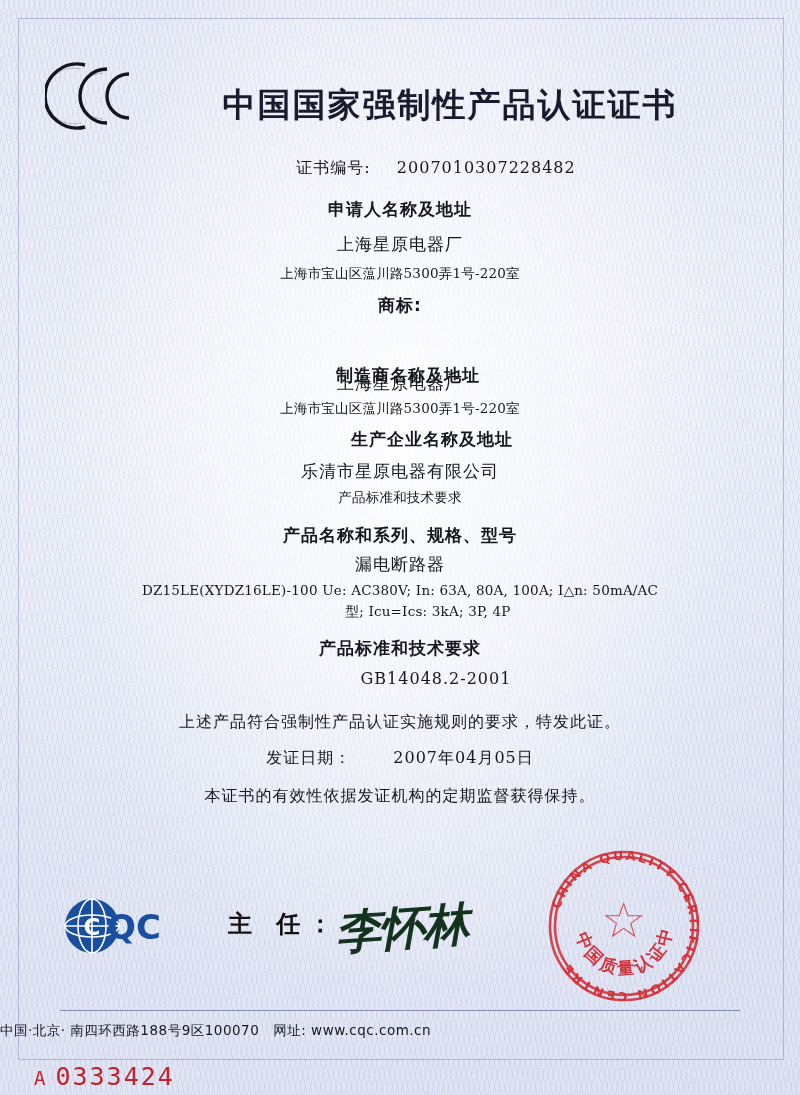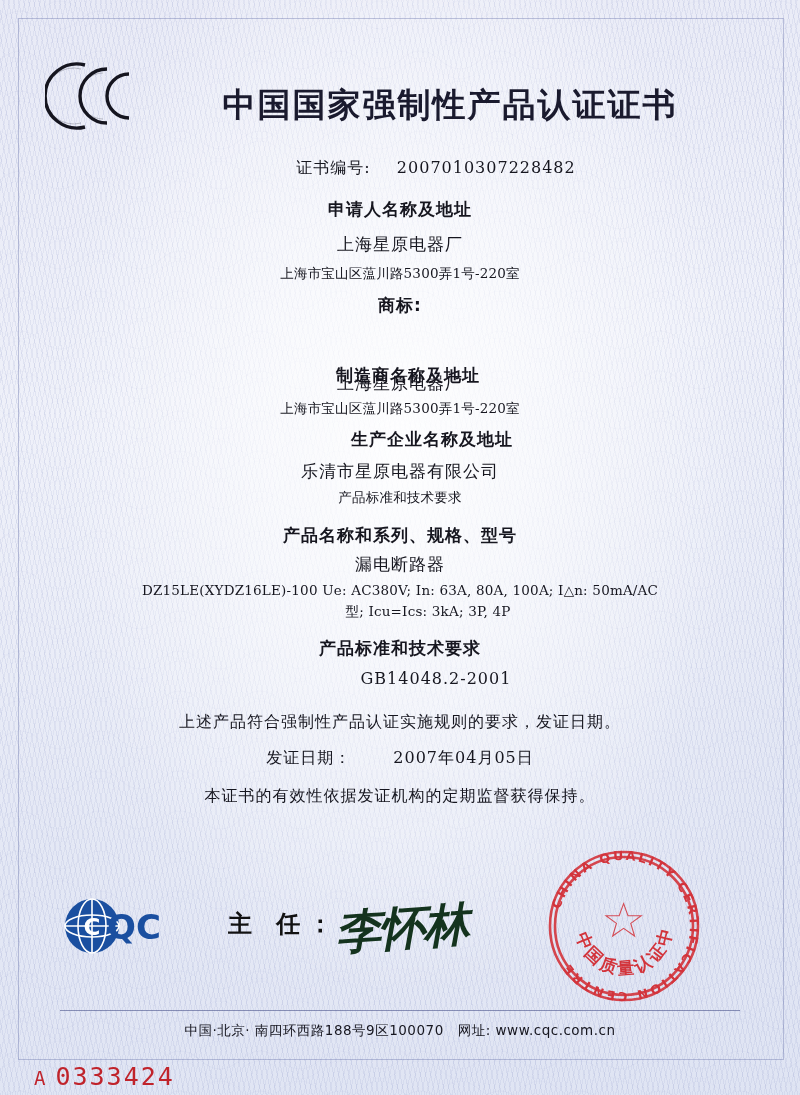--- a/index.html
+++ b/index.html
@@ -146,21 +146,21 @@
   .footer-rule {
     position: absolute;
     left: 60px; top: 1010px;
     width: 680px;
     border-top: 1px solid rgba(60,70,130,0.55);
   }
   .footer-text {
     position: absolute;
     left: 0; top: 1022px;
     width: 800px;
-    text-align: center;
+    text-align: left;
     font-family: "DejaVu Sans", sans-serif;
     font-size: 13.5px;
     color: #16161f;
     letter-spacing: 0.5px;
   }
   .serial {
     position: absolute;
     left: 34px; top: 1062px;
     font-family: "DejaVu Sans Mono", monospace;
     font-size: 25px;
@@ -233,21 +233,21 @@
     <div class="center-line value-sm" style="top:489px;">产品标准和技术要求</div>
 
     <div class="center-line label-bold" style="top:524px;">产品名称和系列、规格、型号</div>
     <div class="center-line value-lg" style="top:553px;">漏电断路器</div>
     <div class="center-line value-sm" style="top:582px;">DZ15LE(XYDZ16LE)-100 Ue: AC380V; In: 63A, 80A, 100A;  I△n: 50mA/AC</div>
     <div class="center-line value-sm" style="top:603px;margin-left:28px;">型; Icu=Ics: 3kA; 3P, 4P</div>
 
     <div class="center-line label-bold" style="top:637px;">产品标准和技术要求</div>
     <div class="center-line value-num" style="top:669px;">GB14048.2-2001</div>
 
-    <div class="center-line statement" style="top:712px;">上述产品符合强制性产品认证实施规则的要求，发证日期。</div>
+    <div class="center-line statement" style="top:712px;">上述产品符合强制性产品认证实施规则的要求，特发此证。</div>
 
     <div class="center-line statement" style="top:748px;">
       <span>发证日期：</span>
       <span class="value-num">2007年04月05日</span>
     </div>
 
     <div class="center-line statement" style="top:786px;">本证书的有效性依据发证机构的定期监督获得保持。</div>
 
     <div class="sig-row">
       <svg class="cqc-logo" viewBox="0 0 108 72">

